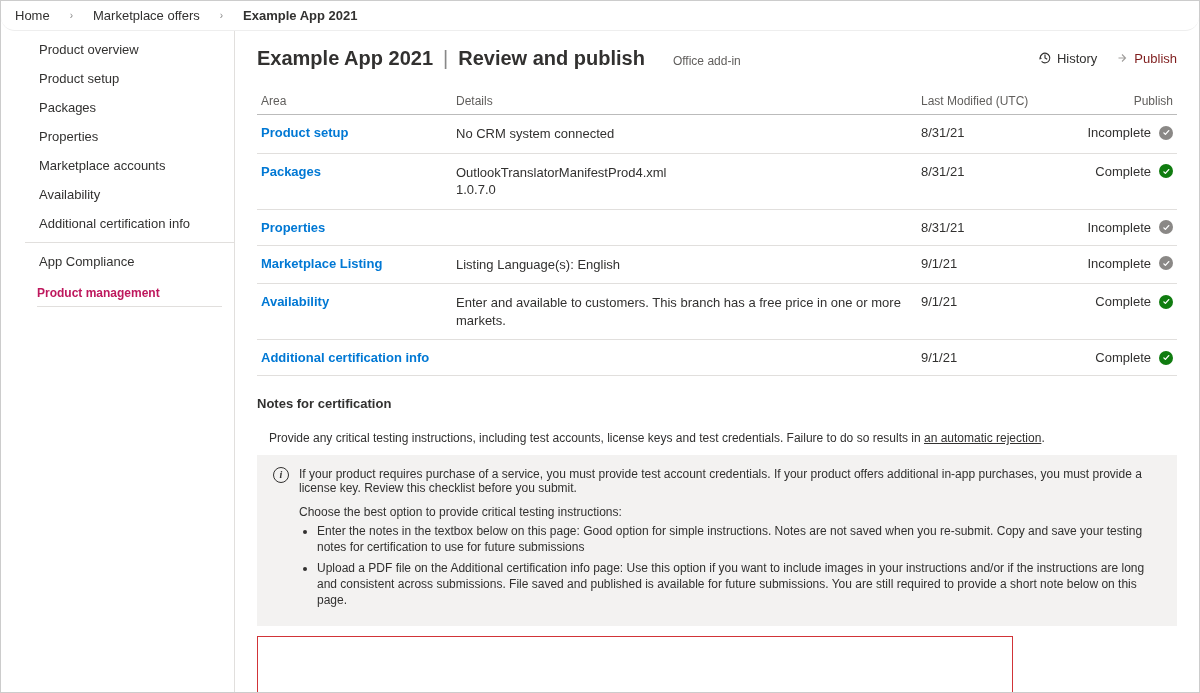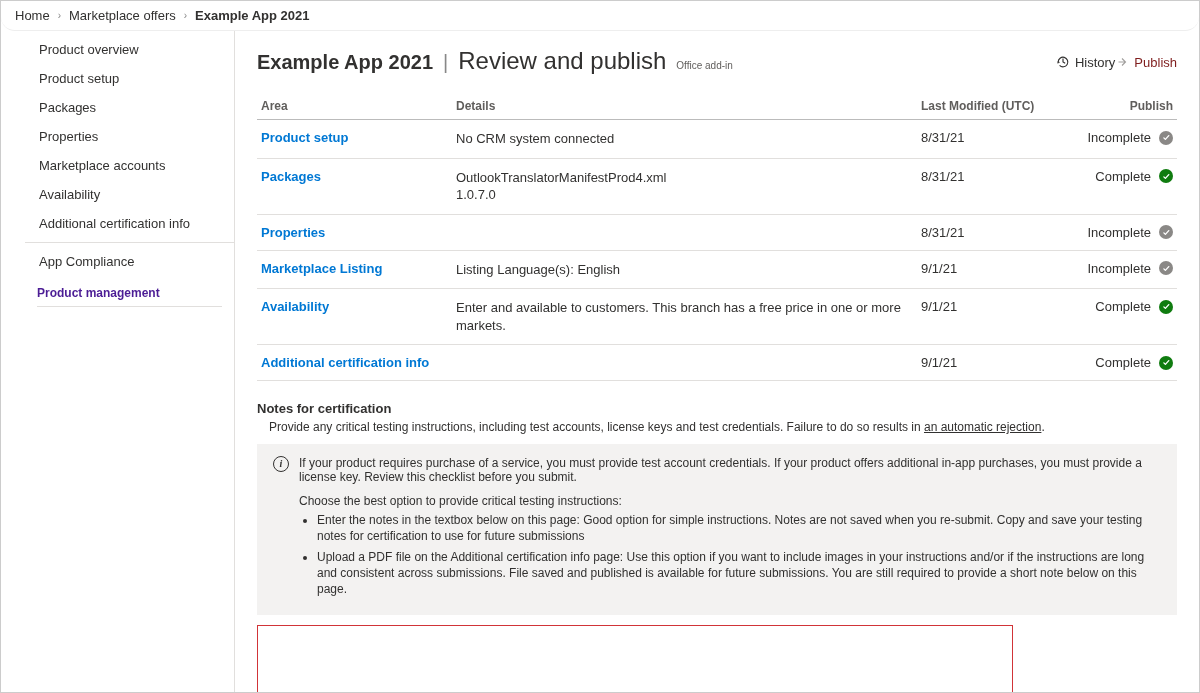--- a/index.html
+++ b/index.html
@@ -11,21 +11,21 @@
       width: 1200px;
       height: 693px;
       overflow: hidden;
       border: 1px solid #ccc;
     }
     .breadcrumb {
       display: flex;
       align-items: center;
       padding: 6px 14px;
       font-size: 13px;
-      gap: 8px;
+      gap: 20px;
       border-bottom: 1px solid #eee;
       height: 30px;
       border-radius: 14px;
     }
     .breadcrumb .crumb { color: #323130; cursor: pointer; }
     .breadcrumb .crumb.current { font-weight: 600; }
     .breadcrumb .chev { color: #888; font-size: 10px; }
     .layout { display: flex; height: calc(100% - 30px); padding-left: 24px; }
     .sidebar {
       width: 210px;
@@ -36,51 +36,51 @@
     .sidebar .nav-item {
       padding: 7px 14px;
       cursor: pointer;
       font-size: 13px;
     }
     .sidebar .divider { border-top: 1px solid #e1dfdd; margin: 4px 0; }
     .sidebar .section-label {
       padding: 10px 12px 6px;
       font-size: 12px;
       font-weight: 600;
-      color: #4c1d95;
+      color: #be185d;
     }
     .sidebar .sub-item { padding: 6px 14px 6px 24px; cursor: pointer; font-size: 13px; }
     .main {
       flex: 1;
       padding: 16px 22px 10px 22px;
       overflow-y: auto;
     }
     .header-row {
       display: flex;
       align-items: baseline;
       justify-content: space-between;
       margin-bottom: 18px;
     }
     .title-group { display: flex; align-items: baseline; gap: 8px; flex-wrap: wrap;}
     .title-app { font-size: 20px; font-weight: 600; }
     .title-sep { font-size: 20px; color: #888; font-weight: 300; margin: 0 2px;}
-    .title-sub { font-size: 24px; font-weight: 400; color: #323130; }
-    .title-type { font-size: 10px; color: #605e5c; margin-left: 2px;}
-    .header-actions { display: flex; align-items: center; }
+    .title-sub { font-size: 20px; font-weight: 700; color: #323130; }
+    .title-type { font-size: 12px; color: #605e5c; margin-left: 20px;}
+    .header-actions { display: flex; gap: 18px; align-items: center; }
     .header-action { display: flex; align-items: center; gap: 5px; cursor: pointer; font-size: 13px; color: #323130;}
     .header-action.disabled { color: #7f1d1d; cursor: default;}
     .ic { display: inline-flex; width: 14px; height: 14px; }
     table.review {
       width: 100%;
       border-collapse: collapse;
       margin-bottom: 20px;
     }
     table.review th {
       text-align: left;
-      font-weight: 700;
+      font-weight: 400;
       color: #605e5c;
       font-size: 12px;
       padding: 6px 4px;
       border-bottom: 1px solid #bbb;
     }
     table.review th.right { text-align: right; }
     table.review td {
       padding: 10px 4px;
       border-bottom: 1px solid #e1dfdd;
       vertical-align: top;
@@ -92,21 +92,21 @@
     table.review td.status-cell { text-align: right; white-space: nowrap; }
     .status-wrap { display: inline-flex; align-items: center; gap: 8px; justify-content: flex-end;}
     .status-icon {
       width: 14px; height: 14px; border-radius: 50%;
       display: inline-flex; align-items: center; justify-content: center;
       flex-shrink: 0;
     }
     .status-icon.complete { background: #107c10; }
     .status-icon.incomplete { background: #8a8886; }
     .status-icon svg { width: 9px; height: 9px; }
-    .notes-heading { font-size: 13px; font-weight: 600; margin-bottom: 4px;}
+    .notes-heading { font-size: 13px; font-weight: 600; margin-bottom: 20px;}
     .notes-desc { font-size: 12px; color: #323130; margin-bottom: 10px; margin-left: 12px;}
     .notes-desc .ul { text-decoration: underline; cursor: pointer;}
     .info-box {
       background: #f3f2f1;
       padding: 12px 16px 14px 16px;
       font-size: 12px;
       margin-bottom: 10px;
       position: relative;
     }
     .info-box .info-row1 { display: flex; gap: 10px; margin-bottom: 10px;}

